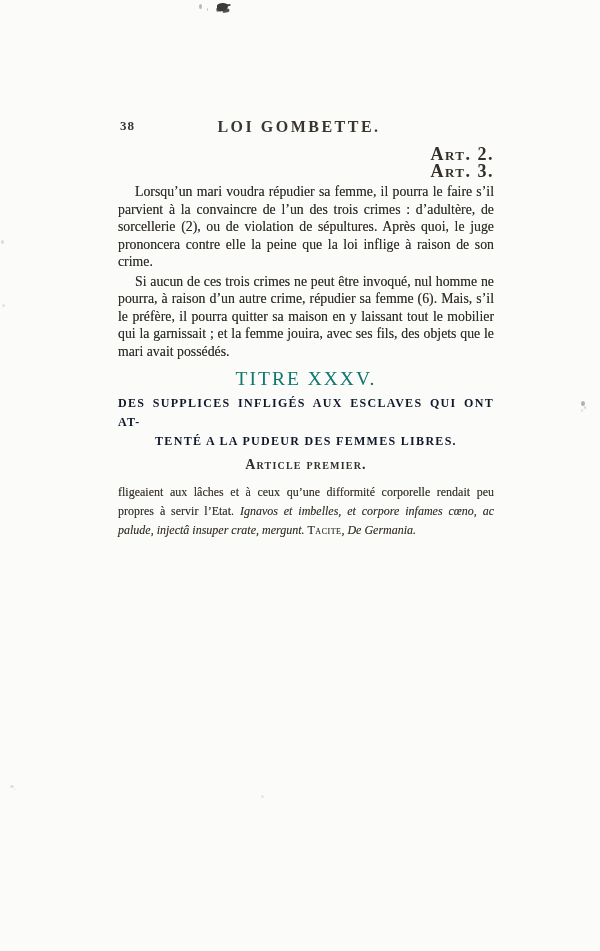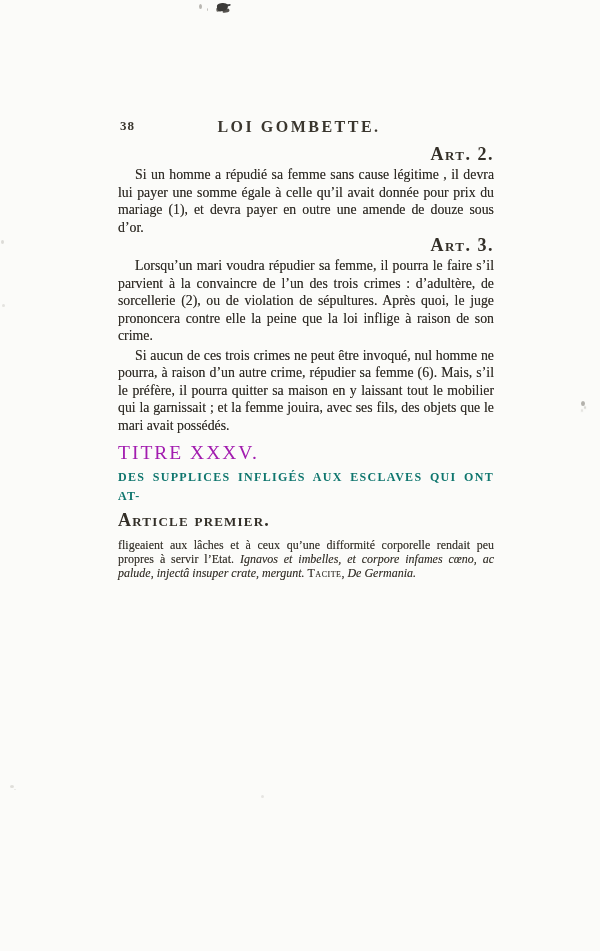--- a/index.html
+++ b/index.html
@@ -38,40 +38,40 @@
   .para{
     margin:0;margin-top:4px;
     text-align:justify;text-indent:17px;
     font-size:13.8px;line-height:17.5px;
     color:#2f2b25;
     text-shadow:0 0 0.4px rgba(47,43,37,0.55);
   }
   .mt-p3{margin-top:2px;}
 
   .titre{
-    margin:7px 0 0;text-align:left;
+    margin:7px 0 0;text-align:center;
     font-size:19.5px;line-height:23px;font-weight:500;
-    letter-spacing:2px;color:#a21caf;white-space:nowrap;
+    letter-spacing:2px;color:#0f766e;white-space:nowrap;
   }
   .subtitle{
     margin:4px 0 0;
     font-size:12px;line-height:19px;font-weight:600;
-    letter-spacing:1.3px;color:#0f766e;
+    letter-spacing:1.3px;color:#0f172a;
   }
   .subtitle .l1{display:block;text-align:justify;text-align-last:justify;white-space:nowrap;
      text-align-last:justify;}
   .subtitle .l1{white-space:normal;}
   .subtitle .l2{display:block;text-align:center;}
   .artpremier{
-    margin:7px 0 0;text-align:left;
+    margin:7px 0 0;text-align:center;
     font-variant:small-caps;font-weight:600;
-    font-size:18px;line-height:14px;letter-spacing:1.2px;color:#332f28;
+    font-size:14px;line-height:14px;letter-spacing:1.2px;color:#332f28;
   }
 
-  .footnotes{margin-top:11px;font-size:12px;line-height:14px;color:#37332c;}
+  .footnotes{margin-top:11px;font-size:12px;line-height:19px;color:#37332c;}
   .fn{margin:0;text-align:justify;text-shadow:0 0 0.3px rgba(55,51,44,0.5);}
   .fn.cont{text-indent:0;}
   .fn.note{text-indent:13px;}
   .fn .it{font-style:italic;}
   .fn .sc{font-variant:small-caps;letter-spacing:0.5px;}
   .fn .sc::first-letter{letter-spacing:0.5px;}
 
   
   .smudge{
     position:absolute;left:217px;top:3px;width:11px;height:8px;
@@ -105,31 +105,31 @@
   <div class="speck sp5"></div>
 
   <div class="content">
 
     <div class="pagehead">
       <span class="pagenum">38</span>
       <span class="runtitle">LOI GOMBETTE.</span>
     </div>
 
     <h3 class="arthead mt-a2">Art. 2.</h3>
-    <p class="para">Si un homme a répudié sa femme sans cause légitime , il devra lui payer une somme égale à celle qu’il avait donnée pour prix du mariage (1), et devra payer en outre une amende de douze sous d’or.</p>
 
     <h3 class="arthead mt-a3">Art. 3.</h3>
     <p class="para">Lorsqu’un mari voudra répudier sa femme, il pourra le faire s’il parvient à la convaincre de l’un des trois crimes : d’adultère, de sorcellerie (2), ou de violation de sépultures. Après quoi, le juge prononcera contre elle la peine que la loi inflige à raison de son crime.</p>
 
     <p class="para mt-p3">Si aucun de ces trois crimes ne peut être invoqué, nul homme ne pourra, à raison d’un autre crime, répudier sa femme (6). Mais, s’il le préfère, il pourra quitter sa maison en y laissant tout le mobilier qui la garnissait ; et la femme jouira, avec ses fils, des objets que le mari avait possédés.</p>
 
     <h1 class="titre">TITRE XXXV.</h1>
 
     <div class="subtitle">
       <span class="l1">DES SUPPLICES INFLIGÉS AUX ESCLAVES QUI ONT AT-</span>
+      <span class="l2">TENTÉ A LA PUDEUR DES FEMMES LIBRES.</span>
     </div>
 
     <h3 class="artpremier">Article premier.</h3>
 
     <div class="footnotes">
       <p class="fn cont"><span>fligeaient aux lâches et à ceux qu’une difformité corporelle rendait peu propres à servir l’Etat. </span><span class="it">Ignavos et imbelles, et corpore infames cœno, ac palude, injectâ insuper crate, mergunt.</span><span> </span><span class="sc">Tacite</span><span>, </span><span class="it">De Germania.</span></p>
 
 
 
     </div>

